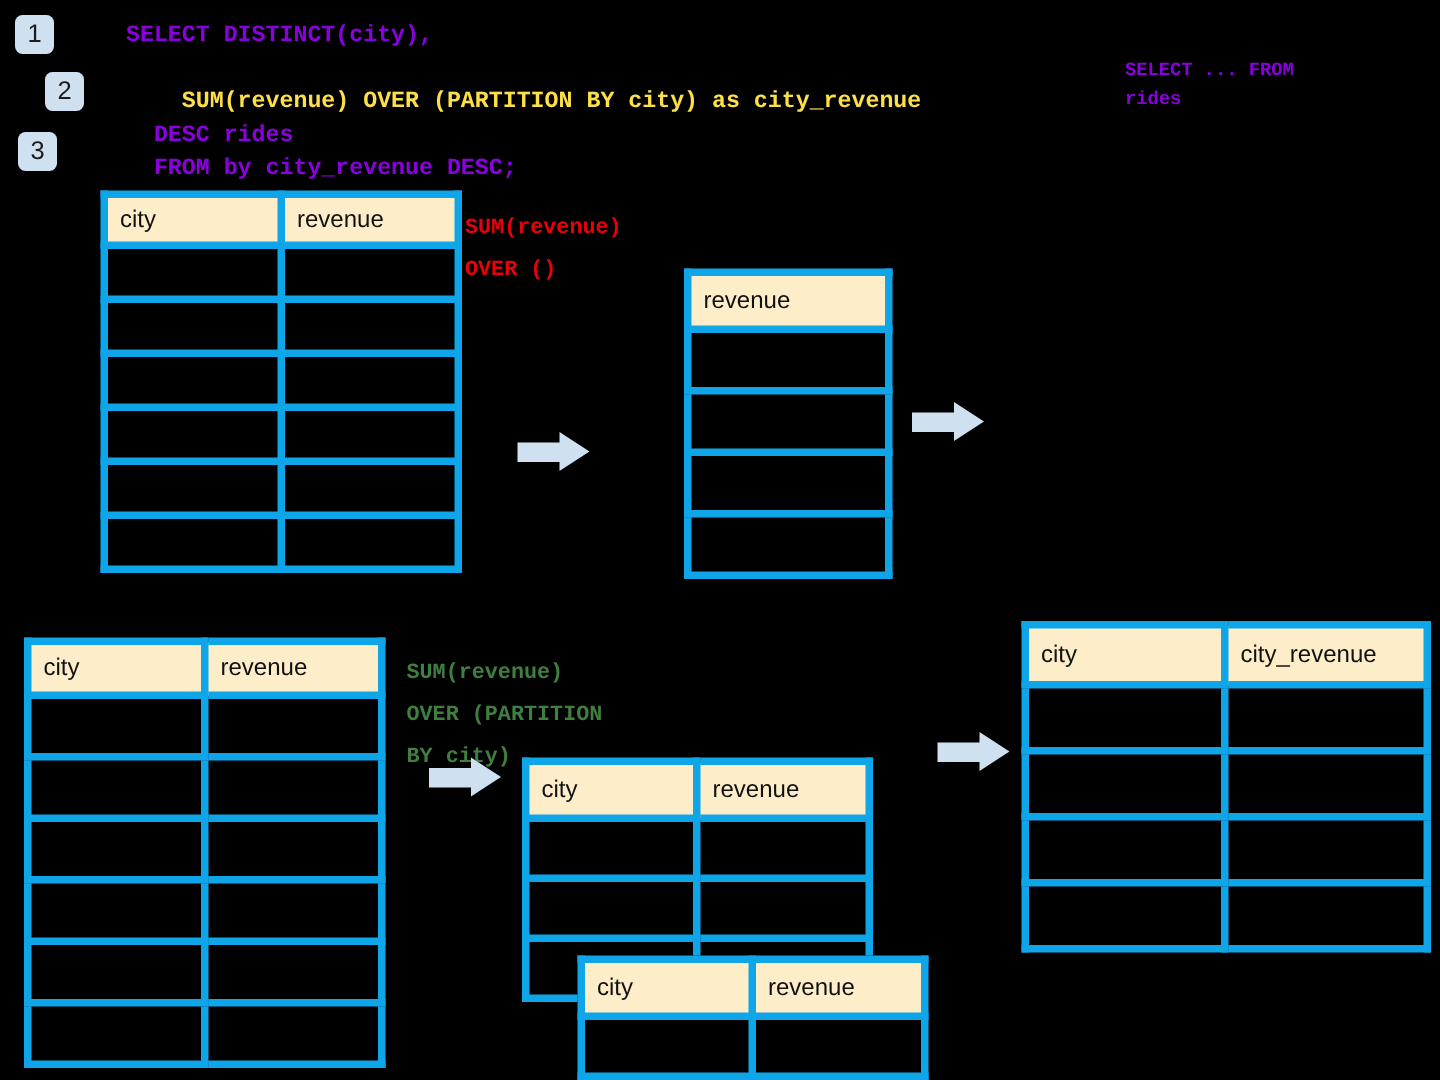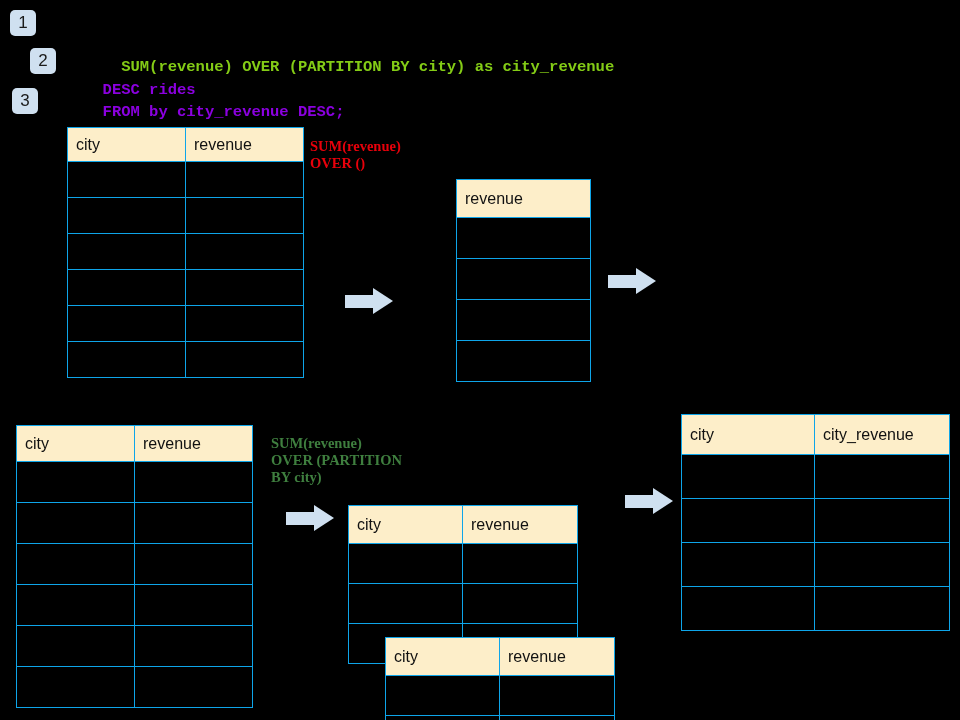--- a/index.html
+++ b/index.html
@@ -36,53 +36,53 @@
     position: absolute;
     font-family: "Liberation Mono", monospace;
     font-size: 15.5px;
     line-height: 22px;
     white-space: pre;
     letter-spacing: 0px;
     font-weight: bold;
   }
   .code-purple { color: #8b00e0; }
   .code-red    { color: #e8000b; }
-  .code-green  { color: #84cc16; }
+  .code-green  { color: #fde047; }
 
   .side-note {
     position: absolute;
     font-family: "Liberation Mono", monospace;
     font-size: 12.5px;
     line-height: 19px;
     white-space: pre;
     font-weight: bold;
     color: #8b00e0;
   }
 
   
   .anno {
     position: absolute;
-    font-family: Liberation Serif, serif;
+    font-family: Liberation Mono, monospace;
     font-size: 14.5px;
-    line-height: 17px;
+    line-height: 28px;
     white-space: pre;
     font-weight: bold;
   }
   .anno-red   { color: #e8000b; }
   .anno-green { color: #3f7f3f; }
 
   
   .tbl {
     position: absolute;
     border-collapse: collapse;
     table-layout: fixed;
     background: #000;
   }
   .tbl td {
-    border: 1px solid #0ea5e9;
+    border: 5px solid #0ea5e9;
     padding: 0;
     background: #000000;
   }
   .tbl td.hd {
     background: #fdeec9;
     color: #111111;
     font-family: "Liberation Sans", sans-serif;
     font-size: 16px;
     padding: 4px 0 4px 8px;
     vertical-align: middle;
@@ -116,24 +116,27 @@
 </style>
 </head>
 <body>
 
 <div id="canvas">
 
   <div class="badge" style="left:10px; top:10px;">1</div>
   <div class="badge" style="left:30px; top:48px;">2</div>
   <div class="badge" style="left:12px; top:88px;">3</div>
 
+  <div class="code code-purple" style="left:84px; top:12px;">SELECT DISTINCT(city),</div>
   <div class="code code-green" style="left:84px; top:56px;">    SUM(revenue) OVER (PARTITION BY city) as city_revenue</div>
   <div class="code code-purple" style="left:84px; top:79px;">  DESC rides</div>
   <div class="code code-purple" style="left:84px; top:101px;">  FROM by city_revenue DESC;</div>
 
+  <div class="side-note" style="left:750px; top:38px;">SELECT ... FROM
+rides</div>
 
   <div class="anno anno-red" style="left:310px; top:138px;">SUM(revenue)
 OVER ()</div>
   <div class="anno anno-green" style="left:271px; top:435px;">SUM(revenue)
 OVER (PARTITION
 BY city)</div>
 
   <div id="tables-host">
       <table class="tbl" style="left: 67px; top: 127px;">
         <colgroup>

